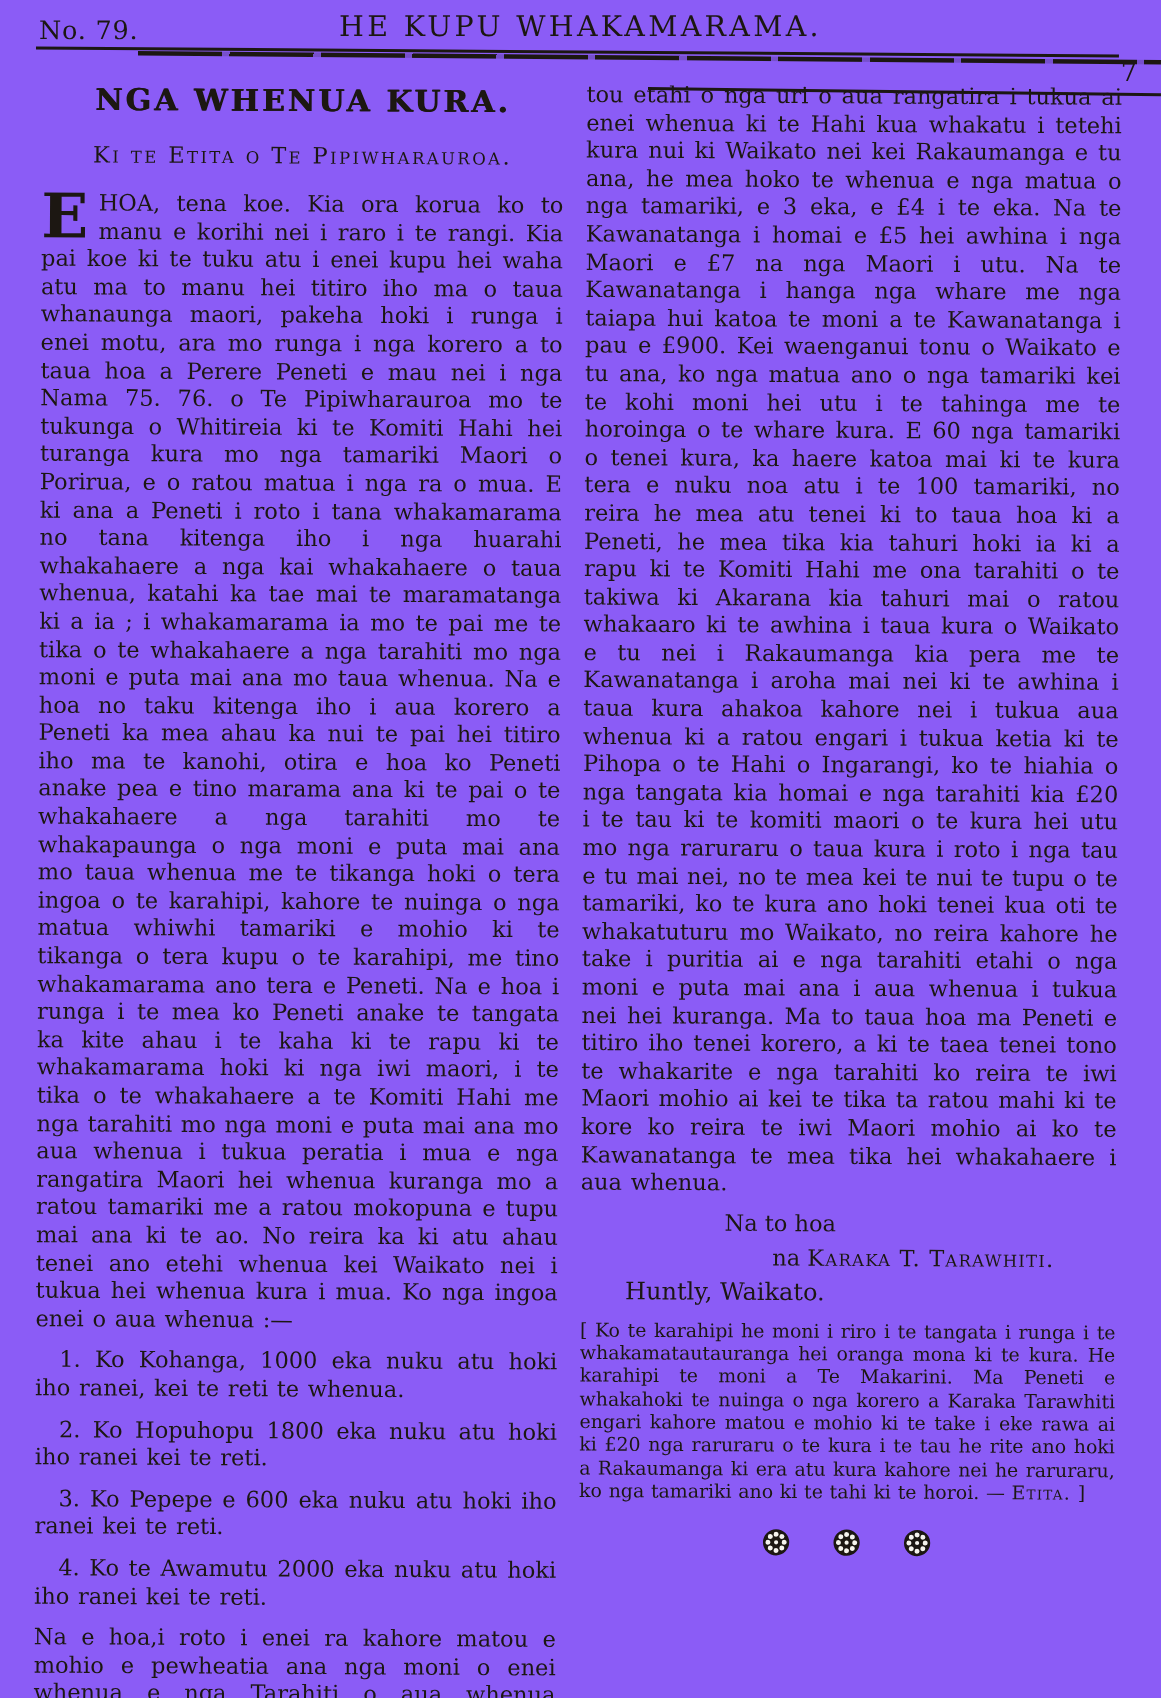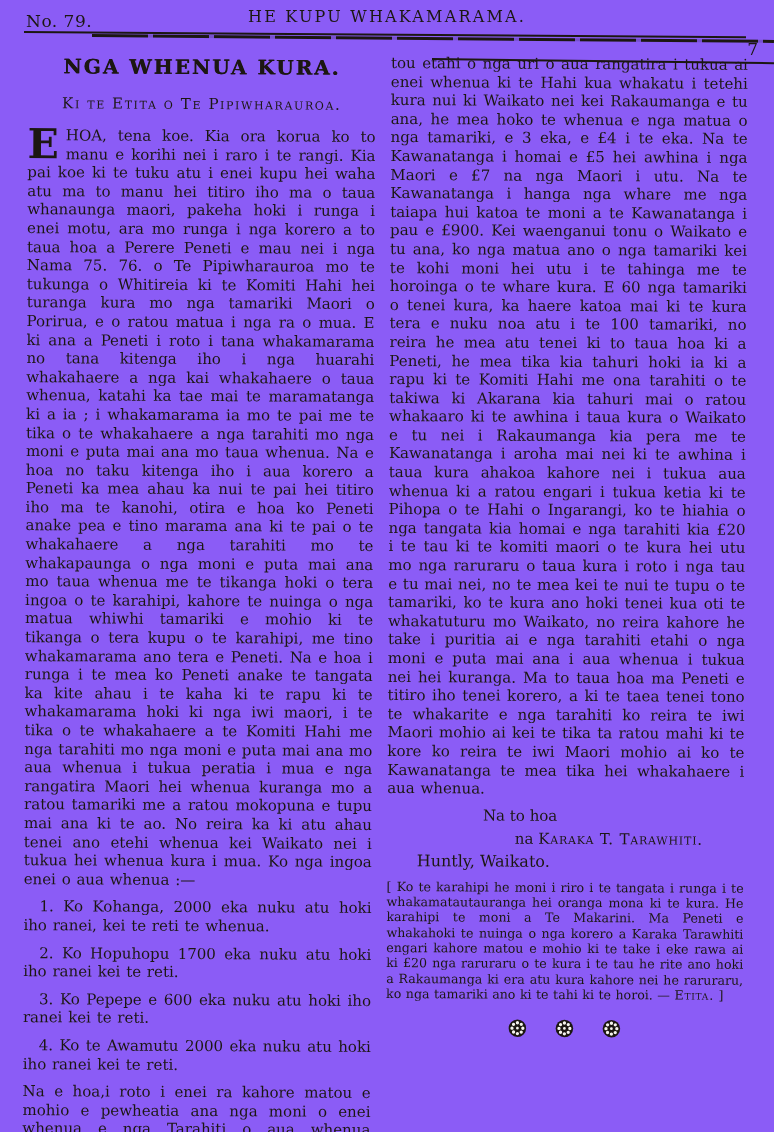--- a/index.html
+++ b/index.html
@@ -9,21 +9,21 @@
     width:774px; height:1132px;
     margin:0 auto;
     background:#8b5cf6;
     color:#1c1712;
     font-family:"DejaVu Serif", serif;
     overflow:hidden;
   }
   
   .issue   { position:absolute; left:26px; top:11px; font-size:17px; letter-spacing:0.5px; }
   .masthead{ position:absolute; left:50%; top:7px; transform:translateX(-50%);
-             font-size:16px; letter-spacing:2.2px; white-space:nowrap; }
+             font-size:19px; letter-spacing:2.2px; white-space:nowrap; }
   .pageno  { position:absolute; right:16px; top:39px; font-size:17px; }
   .rule    { position:absolute; background:#1c1712; transform-origin:left center; }
   .rule-a  { left:24px; top:31px; width:722px; height:2px; transform:rotate(0.42deg); }
   .rule-b  { left:92px; top:34px; width:682px; height:3px; transform:rotate(0.5deg);
              background:repeating-linear-gradient(90deg,#1c1712 0 56px, rgba(28,23,18,0.18) 56px 61px); }
   .rule-c  { left:432px; top:58px; width:342px; height:2px; transform:rotate(0.7deg); }
   
   .columns { position:absolute; top:54px; left:28px; right:26px;
              display:flex; gap:15px; transform:rotate(0.3deg); transform-origin:center top; }
   .col-left  { flex:0 0 348px; width:348px; }
@@ -67,24 +67,24 @@
 
     <section class="col-left">
       <h1 class="title">NGA WHENUA KURA.</h1>
       <h2 class="salutation">Ki te Etita o Te Pipiwharauroa.</h2>
 
       <p class="body-text">
         <span class="dropcap">E</span><span>HOA, tena koe.  Kia ora korua ko to manu e korihi nei i raro i te rangi.  Kia pai koe ki te tuku atu i enei kupu hei waha atu ma to manu hei titiro iho ma o taua whanaunga maori, pakeha hoki i runga i enei motu, ara mo runga i nga korero a to taua hoa a Perere Peneti e mau nei i nga Nama 75. 76. o Te Pipiwharauroa mo te tukunga o Whitireia ki te Komiti Hahi hei turanga kura mo nga tamariki Maori o Porirua, e o ratou matua i nga ra o mua.  E ki ana a Peneti i roto i tana whakamarama no tana kitenga iho i nga huarahi whakahaere a nga kai whakahaere o taua whenua, katahi ka tae mai te maramatanga ki a ia ; i whakamarama ia mo te pai me te tika o te whakahaere a nga tarahiti mo nga moni e puta mai ana mo taua whenua.  Na e hoa no taku kitenga iho i aua korero a Peneti ka mea ahau ka nui te pai hei titiro iho ma te kanohi, otira e hoa ko Peneti anake pea e tino marama ana ki te pai o te whakahaere a nga tarahiti mo te whakapaunga o nga moni e puta mai ana mo taua whenua me te tikanga hoki o tera ingoa o te karahipi, kahore te nuinga o nga matua whiwhi tamariki e mohio ki te tikanga o tera kupu o te karahipi, me tino whakamarama ano tera e Peneti.  Na e hoa i runga i te mea ko Peneti anake te tangata ka kite ahau i te kaha ki te rapu ki te whakamarama hoki ki nga iwi maori, i te tika o te whakahaere a te Komiti Hahi me nga tarahiti mo nga moni e puta mai ana mo aua whenua i tukua peratia i mua e nga rangatira Maori hei whenua kuranga mo a ratou tamariki me a ratou mokopuna e tupu mai ana ki te ao.  No reira ka ki atu ahau tenei ano etehi whenua kei Waikato nei i tukua hei whenua kura i mua.  Ko nga ingoa enei o aua whenua :—</span>
       </p>
 
       <p class="body-text list-item">
-        <span>1.</span>&nbsp;<span>Ko Kohanga, 2000 eka nuku atu hoki iho ranei, kei te reti te whenua.</span>
+        <span>1.</span>&nbsp;<span>Ko Kohanga, 1000 eka nuku atu hoki iho ranei, kei te reti te whenua.</span>
       </p>
       <p class="body-text list-item">
-        <span>2.</span>&nbsp;<span>Ko Hopuhopu 1700 eka nuku atu hoki iho ranei kei te reti.</span>
+        <span>2.</span>&nbsp;<span>Ko Hopuhopu 1800 eka nuku atu hoki iho ranei kei te reti.</span>
       </p>
       <p class="body-text list-item">
         <span>3.</span>&nbsp;<span>Ko Pepepe e 600 eka nuku atu hoki iho ranei kei te reti.</span>
       </p>
       <p class="body-text list-item">
         <span>4.</span>&nbsp;<span>Ko te Awamutu 2000 eka nuku atu hoki iho ranei kei te reti.</span>
       </p>
 
       <p class="body-text closing-para">Na e hoa,i roto i enei ra kahore matou e mohio e pewheatia ana nga moni o enei whenua e nga Tarahiti o aua whenua notemea ko ma-</p>
     </section>

